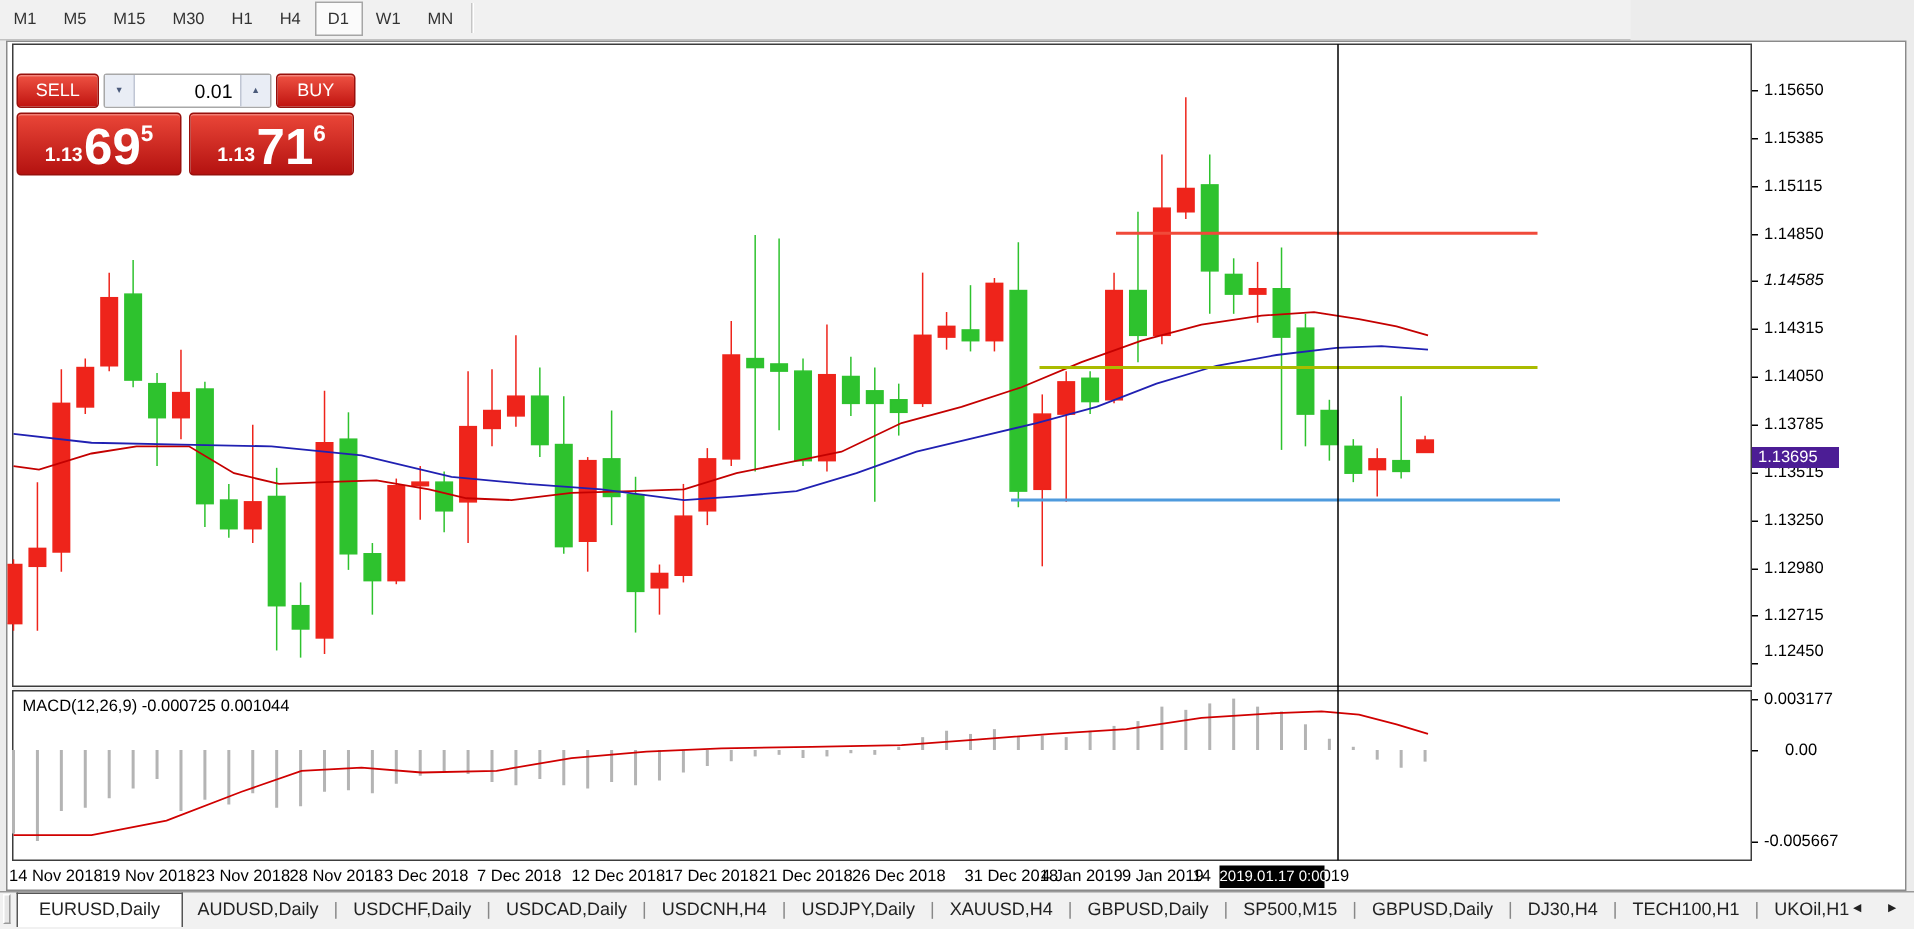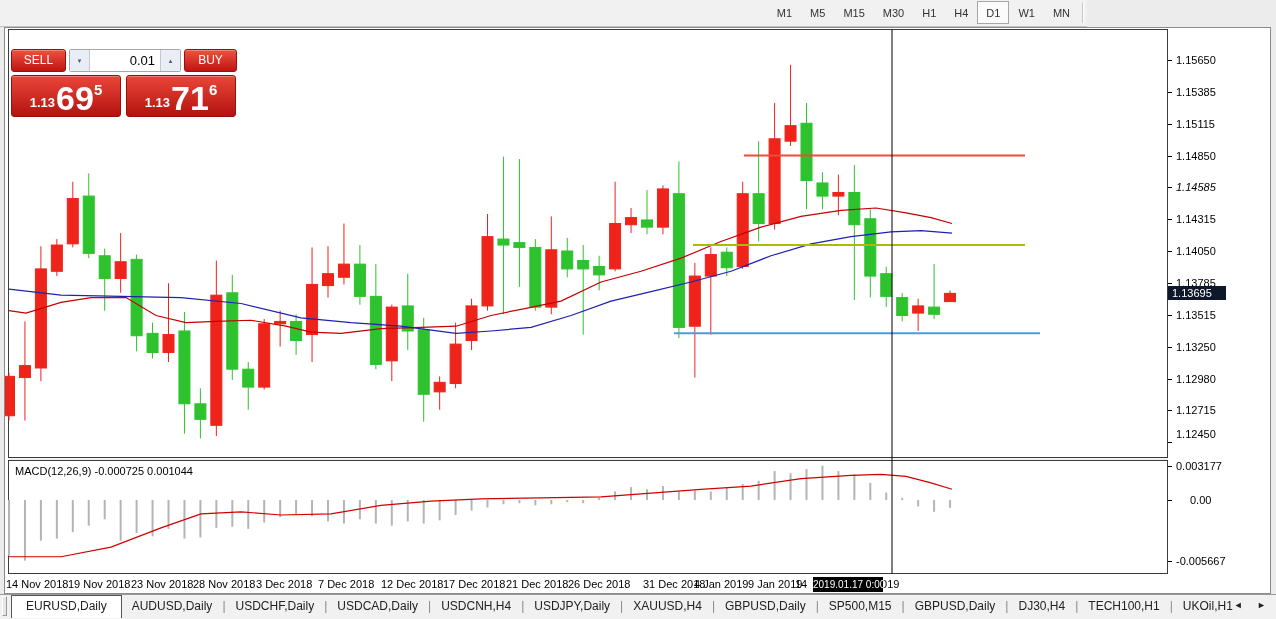--- a/index.html
+++ b/index.html
@@ -1,33 +1,33 @@
 <!DOCTYPE html>
 <html><head>
 <meta charset="utf-8">
 <style>
   html,body{margin:0;padding:0;width:1276px;height:619px;overflow:hidden;
     background:#ececec;font-family:"Liberation Sans","DejaVu Sans",sans-serif;
     -webkit-font-smoothing:antialiased;}
   
   #toolbar{position:absolute;left:0;top:0;width:1087px;height:27px;background:#f1f1f1;
-    border-bottom:1px solid #c2c2c2;box-sizing:border-box;white-space:nowrap;text-align:right;}
+    border-bottom:1px solid #c2c2c2;box-sizing:border-box;white-space:nowrap;}
   .tfbtn{display:inline-block;font-size:11px;color:#333;padding:5px 8px 4px 8px;margin-top:1px;
     border:1px solid transparent;cursor:default;}
   .tfbtn.active{background:#fbfbfb;border:1px solid #a6a6a6;}
   .toolsep{display:inline-block;vertical-align:middle;width:1px;height:20px;background:#c6c6c6;
     margin:0 3px;border-right:1px solid #fff;}
   
   #chartwin{position:absolute;left:4px;top:27px;width:1267px;height:567px;background:#fff;
     border:1px solid #8a8a8a;box-sizing:border-box;}
   #plot{position:absolute;left:0;top:0;}
   .axis-label{position:absolute;left:1171px;font-size:11px;color:#000;line-height:13px;}
   .axis-tick{position:absolute;left:1163px;width:4px;height:1px;background:#000;}
-  #price-tag{position:absolute;left:1163px;width:58px;height:14px;background:#0f172a;color:#fff;
-    font-size:11px;line-height:14px;padding-left:4px;box-sizing:border-box;}
+  #price-tag{position:absolute;left:1163px;width:58px;height:14px;background:#4c1d95;color:#fff;
+    font-size:11px;line-height:14px;padding-left:4px;box-sizing:border-box;margin-top:12px;}
   #chart-title{position:absolute;left:10px;top:7px;font-size:12px;color:#000;}
   #chart-title .tri{font-size:8px;vertical-align:2px;margin-right:5px;}
   #macd-label{position:absolute;left:10px;top:437px;font-size:11px;color:#000;}
   
   .date-label{position:absolute;top:550px;font-size:11px;color:#000;white-space:nowrap;}
   #cross-tag{position:absolute;left:808px;top:549px;width:70px;height:15px;background:#000;color:#fff;
     font-size:10px;line-height:15px;text-align:center;white-space:nowrap;}
   
   #tradepanel{position:absolute;left:6px;top:21px;width:226px;}
   .row1{display:flex;height:23px;}

